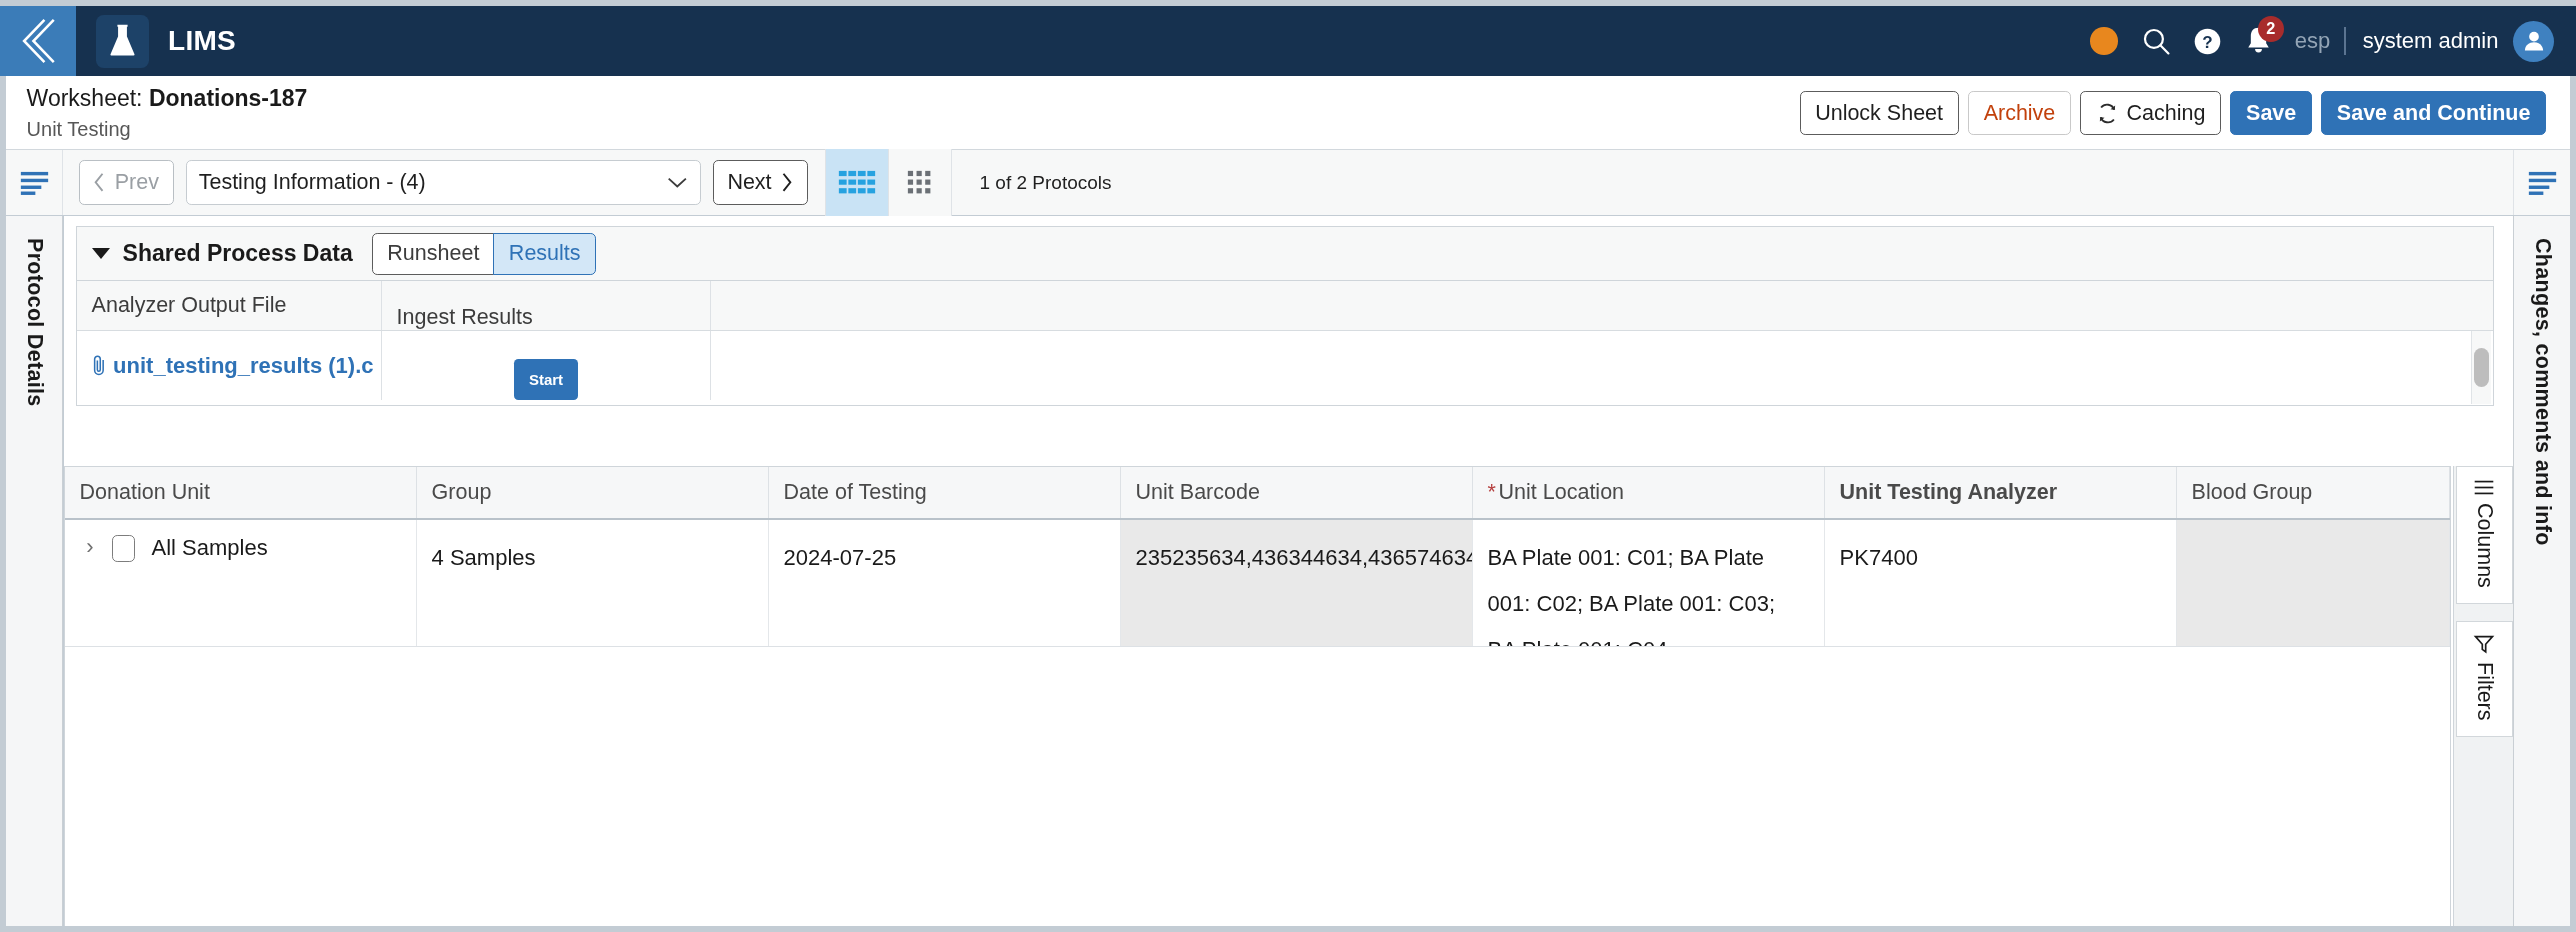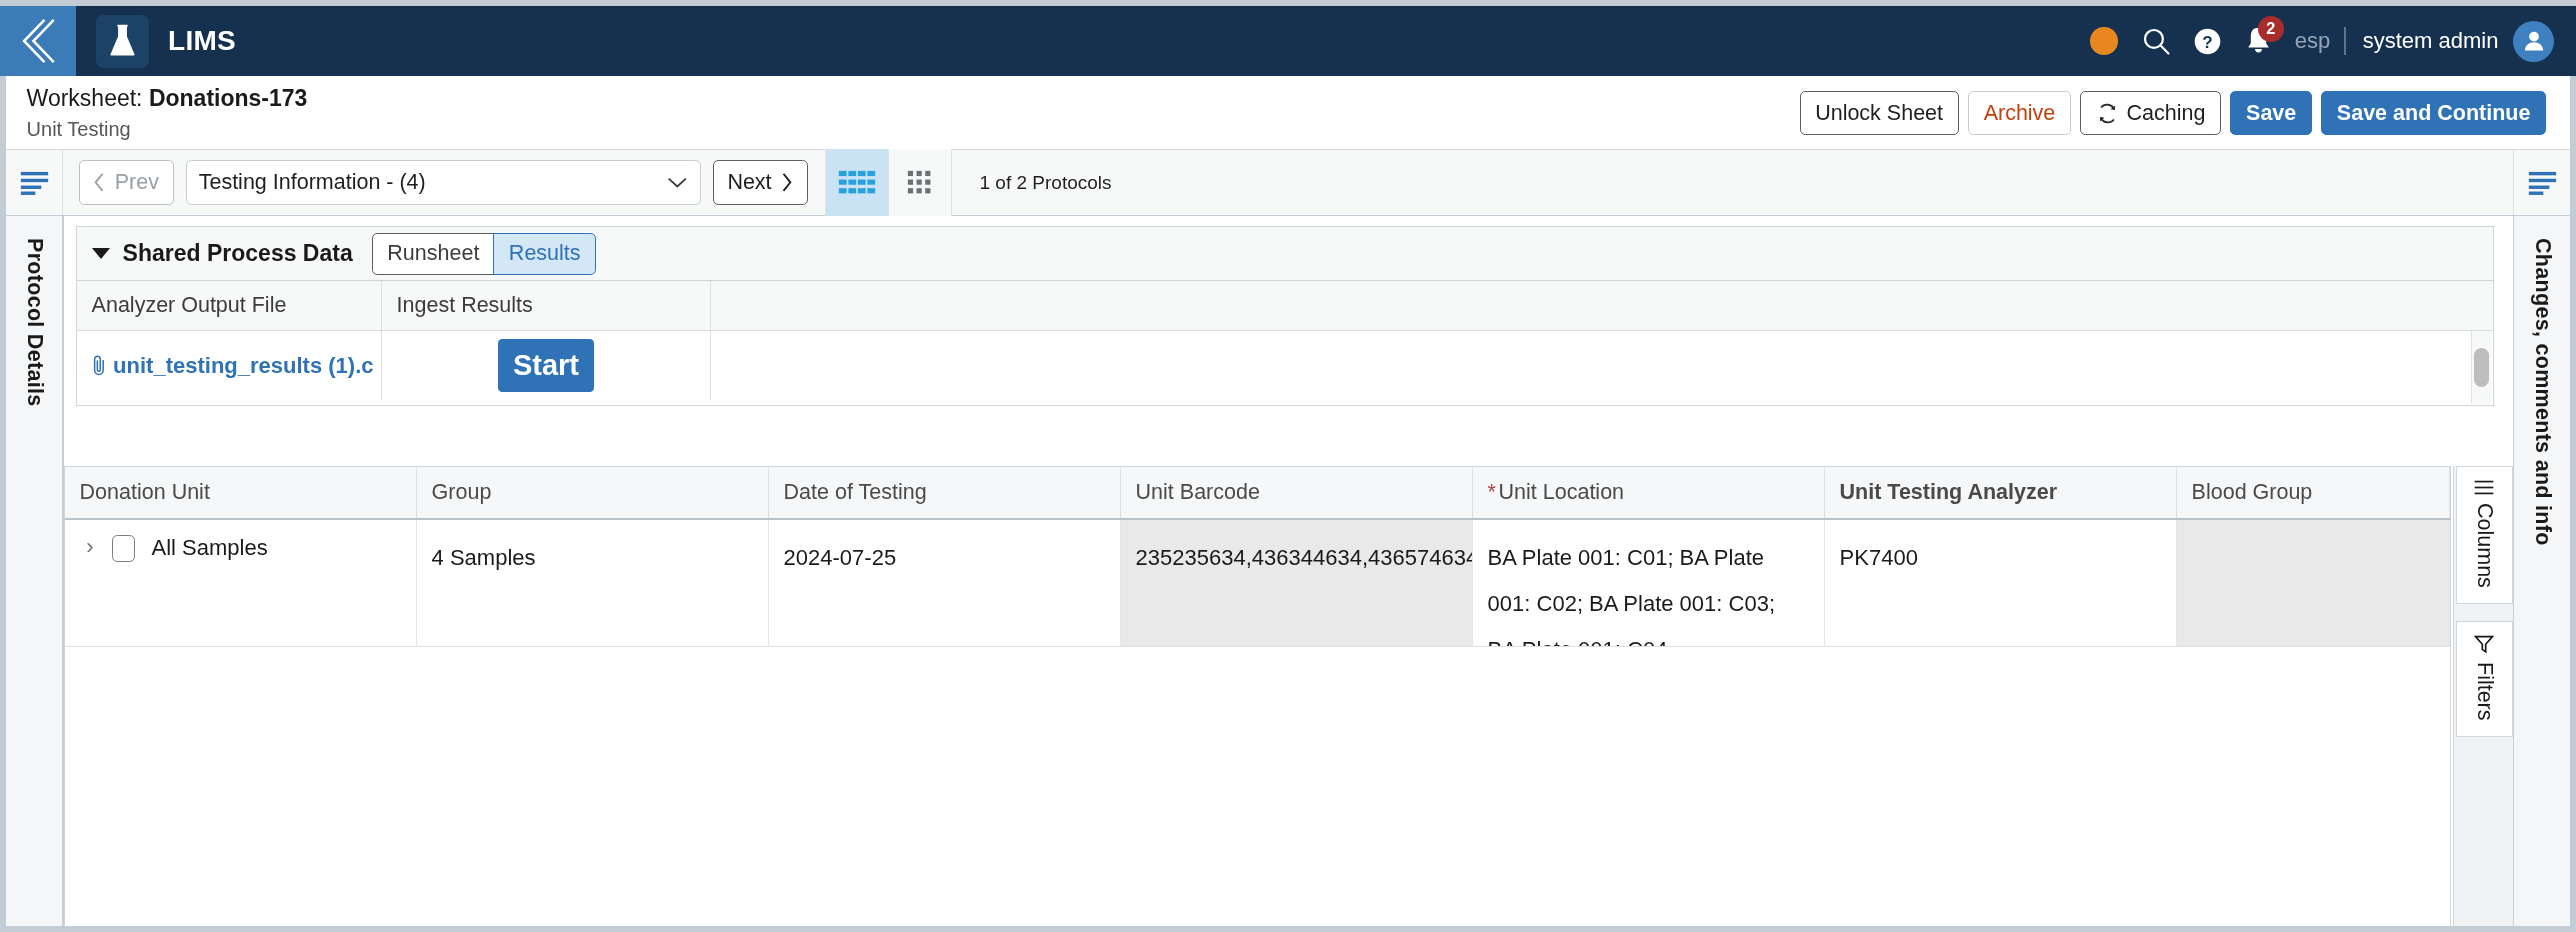--- a/index.html
+++ b/index.html
@@ -164,31 +164,31 @@
   .seg.active {
     background: #d3e7f7; color: #2f72b6; border-color: #2f72b6;
     border-radius: 0 5.2px 5.2px 0; margin-left: -1.7px; font-weight: 400;
   }
   .spd-table { width: 100%; }
   .spd-row-head {
     display: flex; height: 50px; background: #f7f8f8; border-bottom: 1.7px solid #d7dce0;
   }
   .spd-row-body { display: flex; height: 69px; background: #ffffff; }
   .spd-c1 { width: 305px; flex: 0 0 305px; border-right: 1.7px solid #dde1e5; display: flex; align-items: center; padding-left: 14.6px; }
-  .spd-c2 { width: 329px; flex: 0 0 329px; border-right: 1.7px solid #dde1e5; display: flex; align-items: center; padding-left: 14.6px; }
+  .spd-c2 { width: 329px; flex: 0 0 329px; border-right: 1.7px solid #dde1e5; display: flex; align-items: flex-end; padding-left: 14.6px; }
   .spd-c3 { flex: 1 1 auto; display: flex; align-items: center; }
   .spd-row-body .spd-c2 { justify-content: center; padding-left: 0; }
   .spd-hcell { font-size: 21.5px; color: #3c3c3c; white-space: nowrap; }
   .file-link {
     font-size: 22px; color: #2f72b6; font-weight: 700; white-space: nowrap;
     cursor: pointer; display: inline-flex; align-items: center; gap: 6px;
   }
   .start-btn {
-    height: 53px; padding: 0 14.6px; background: #2f72b6; color: #ffffff;
-    font-size: 29px; font-weight: 700; border-radius: 4.3px; cursor: pointer;
+    height: 41px; padding: 0 14.6px; background: #2f72b6; color: #ffffff;
+    font-size: 15px; font-weight: 700; border-radius: 4.3px; cursor: pointer;
     display: inline-flex; align-items: center; justify-content: center;
   }
   .spd-scroll {
     position: absolute; right: 1.7px; top: 104px; width: 20.6px; height: 73px;
     background: #f7f8f8; border-left: 1.7px solid #e0e4e7;
     display: flex; align-items: center; justify-content: center;
   }
   .spd-thumb { width: 14.6px; height: 39px; border-radius: 7.7px; background: #bdbdbd; cursor: pointer; }
 
   
@@ -285,21 +285,21 @@
         <path d="M4.5 26 c0 -6 5 -9.5 10.5 -9.5 s10.5 3.5 10.5 9.5 z" fill="#ffffff"></path>
       </svg>
     </div>
   </div>
 </div>
 
 <div class="wsheader">
   <div class="ws-titles">
     <div class="ws-line1">
       <span>Worksheet:</span>
-      <b>Donations-173</b>
+      <b>Donations-187</b>
     </div>
     <div class="ws-line2">Unit Testing</div>
   </div>
   <div class="ws-actions">
     <div class="btn">Unlock Sheet</div>
     <div class="btn disabled">Archive</div>
     <div class="btn">
       <span class="cache-ico">
         <svg width="23" height="23" viewBox="0 0 27 27">
           <path d="M21.5 9 A9 9 0 0 0 6 6.5" fill="none" stroke="#2b2b2b" stroke-width="2.2"></path>

